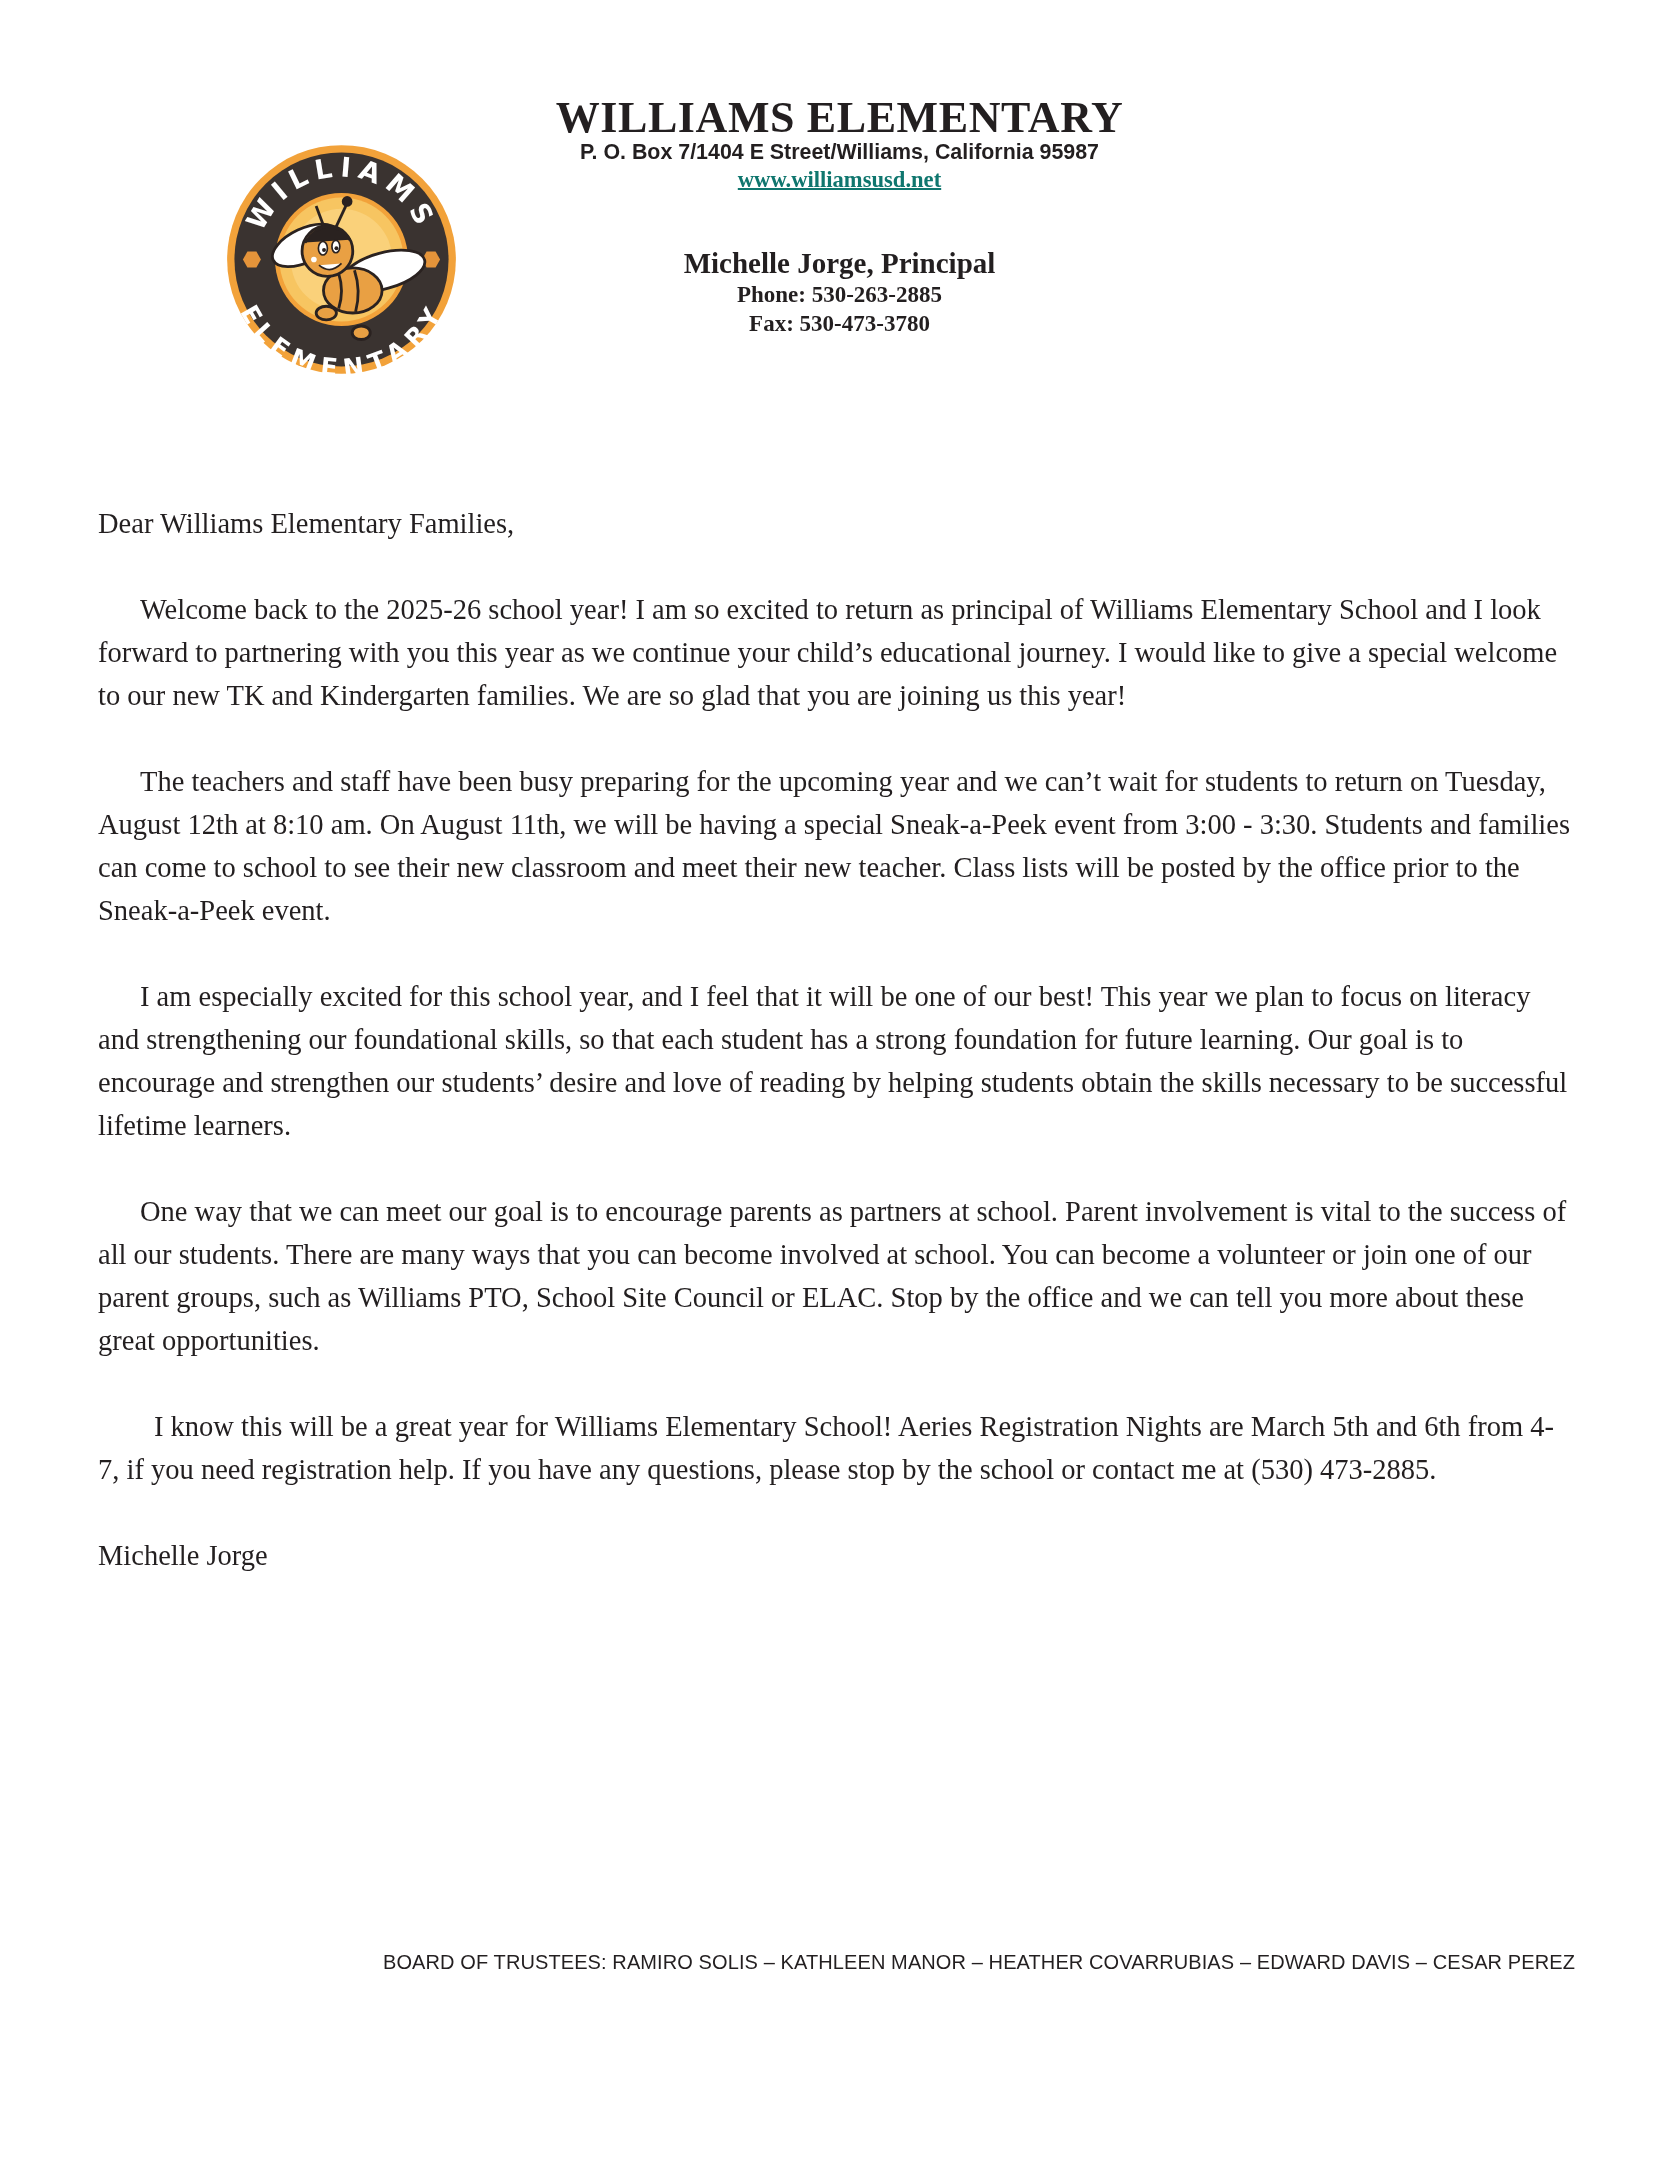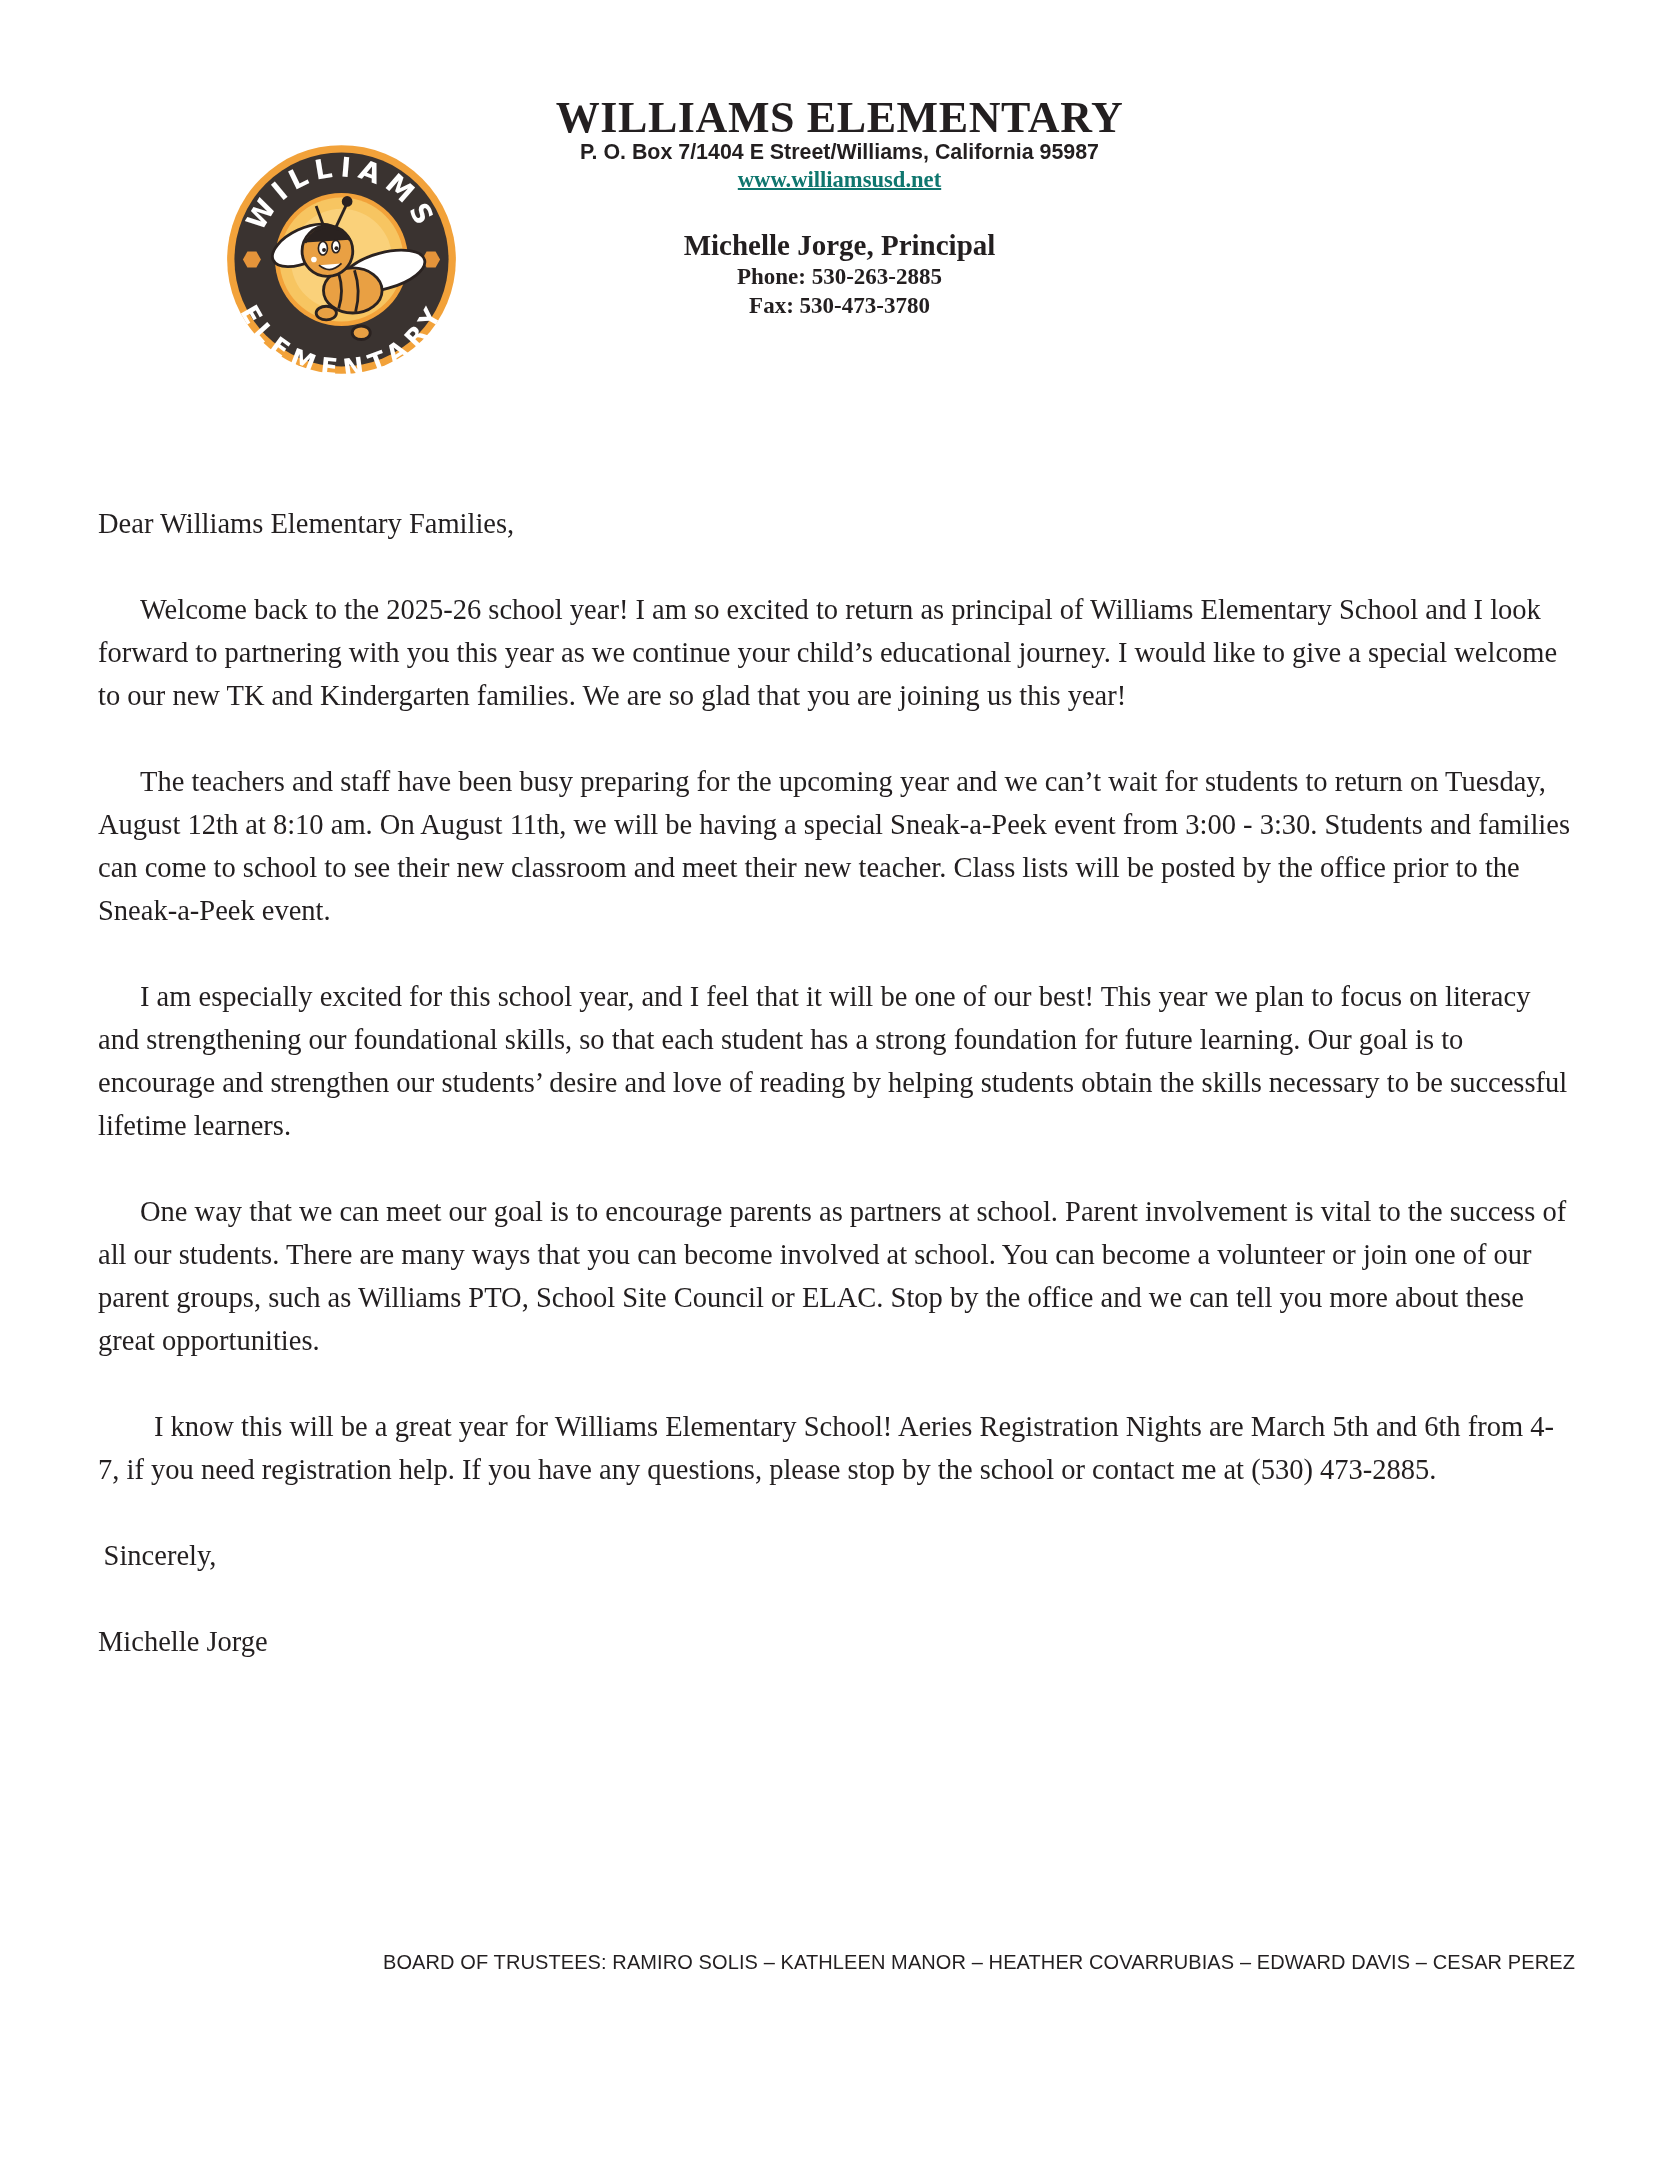--- a/index.html
+++ b/index.html
@@ -6,21 +6,21 @@
     body { width: 1677px; height: 2183px; position: relative; overflow: hidden; color: #231f20; }
     .serif { font-family: "Liberation Serif", "DejaVu Serif", serif; }
     .sans { font-family: "Liberation Sans", "DejaVu Sans", sans-serif; }
 
     #logo { position: absolute; left: 226px; top: 144px; width: 231px; height: 231px; }
 
     #letterhead { position: absolute; left: 507px; top: 99px; width: 665px; text-align: center; }
     .lh-school { font-size: 44px; font-weight: bold; letter-spacing: 0.6px; line-height: 38px; }
     .lh-address { font-size: 21.4px; font-weight: bold; line-height: 26px; margin-top: 2.3px; }
     .lh-website { font-size: 22.6px; font-weight: bold; color: #0f766e; text-decoration: underline; text-decoration-thickness: 2.3px; line-height: 29px; display: inline-block; cursor: pointer; }
-    .lh-principal { font-size: 29px; font-weight: bold; line-height: 34px; margin-top: 34px; }
+    .lh-principal { font-size: 29px; font-weight: bold; line-height: 34px; margin-top: 52px; }
     .lh-line { font-size: 23px; font-weight: bold; line-height: 29px; }
 
     #letter { position: absolute; left: 98px; top: 502px; width: 1477px; font-size: 28.5px; line-height: 43px; }
     .salutation { margin: 0 0 43px 0; }
     .para { margin: 0 0 43px 0; text-indent: 42px; }
     .para.last { text-indent: 56px; }
     .closing { margin: 0 0 43px 5.6px; }
     .sig-line { margin: 0; }
 
     #footer { position: absolute; left: 98px; top: 1950px; width: 1477px; font-size: 20px; line-height: 25px; letter-spacing: 0.1px; text-align: right; }
@@ -88,18 +88,17 @@
   <div class="lh-line">Fax:  530-473-3780</div>
 </div>
 
 <div id="letter" class="serif">
   <p class="salutation">Dear Williams Elementary Families,</p>
   <p class="para">Welcome back to the 2025-26 school year! I am so excited to return as principal of Williams Elementary School and I look forward to partnering with you this year as we continue your child’s educational journey. I would like to give a special welcome to our new TK and Kindergarten families. We are so glad that you are joining us this year!</p>
   <p class="para">The teachers and staff have been busy preparing for the upcoming year and we can’t wait for students to return on Tuesday, August 12th at 8:10 am. On August 11th, we will be having a special Sneak-a-Peek event from 3:00 - 3:30. Students and families can come to school to see their new classroom and meet their new teacher. Class lists will be posted by the office prior to the Sneak-a-Peek event.</p>
   <p class="para">I am especially excited for this school year, and I feel that it will be one of our best! This year we plan to focus on literacy and strengthening our foundational skills, so that each student has a strong foundation for future learning. Our goal is to encourage and strengthen our students’ desire and love of reading by helping students obtain the skills necessary to be successful lifetime learners.</p>
   <p class="para">One way that we can meet our goal is to encourage parents as partners at school. Parent involvement is vital to the success of all our students. There are many ways that you can become involved at school. You can become a volunteer or join one of our parent groups, such as Williams PTO, School Site Council or ELAC. Stop by the office and we can tell you more about these great opportunities.</p>
   <p class="para last">I know this will be a great year for Williams Elementary School!   Aeries Registration Nights are March 5th and 6th from 4-7, if you need registration help. If you have any questions, please stop by the school or contact me at (530) 473-2885.</p>
-  <p class="closing">Sincerely,</p>
   <p class="sig-line">Michelle Jorge</p>
 </div>
 
 <div id="footer" class="sans">BOARD OF TRUSTEES:  RAMIRO SOLIS – KATHLEEN MANOR – HEATHER COVARRUBIAS – EDWARD DAVIS – CESAR PEREZ</div>
 
 
 </body></html>

